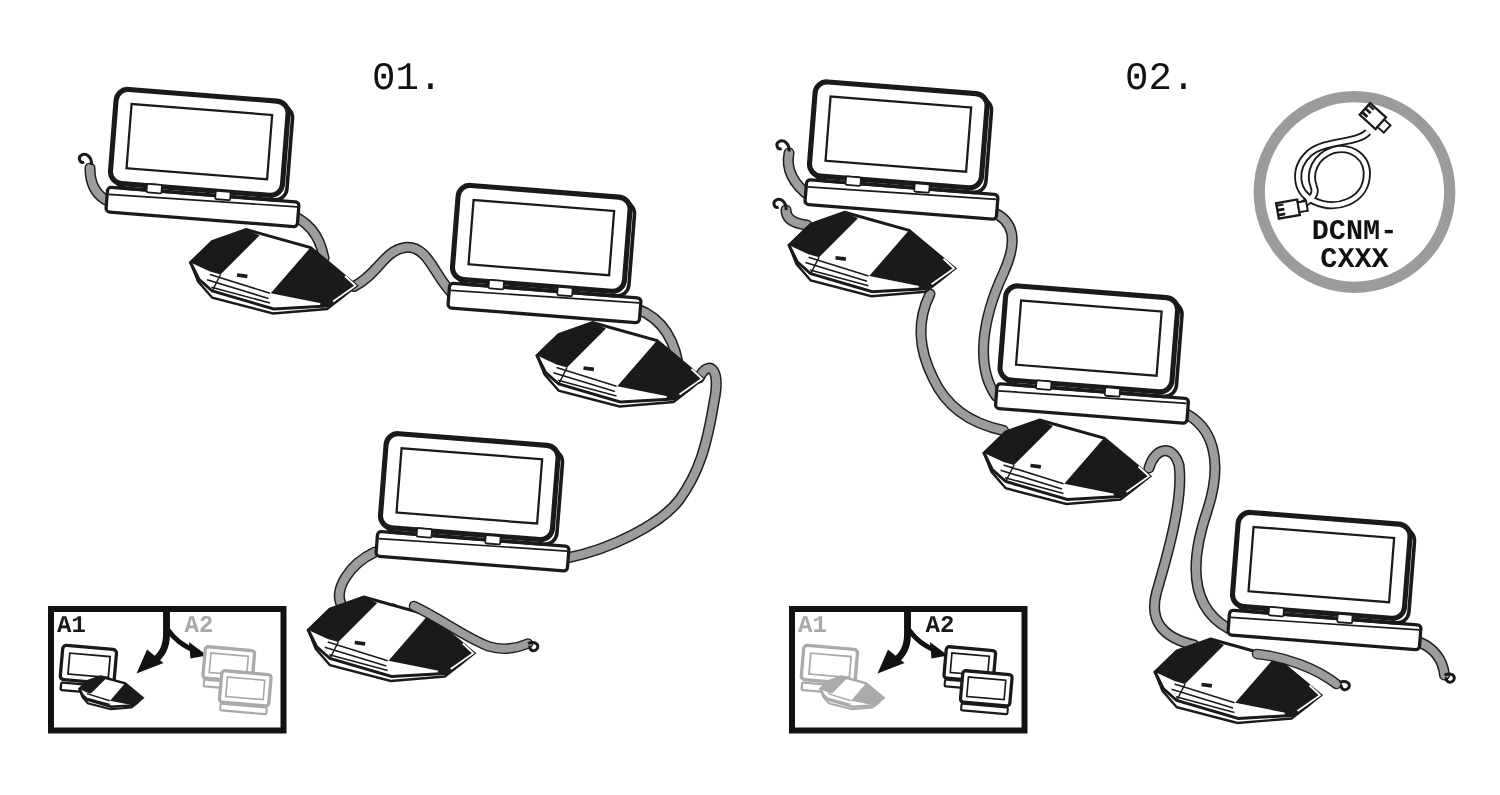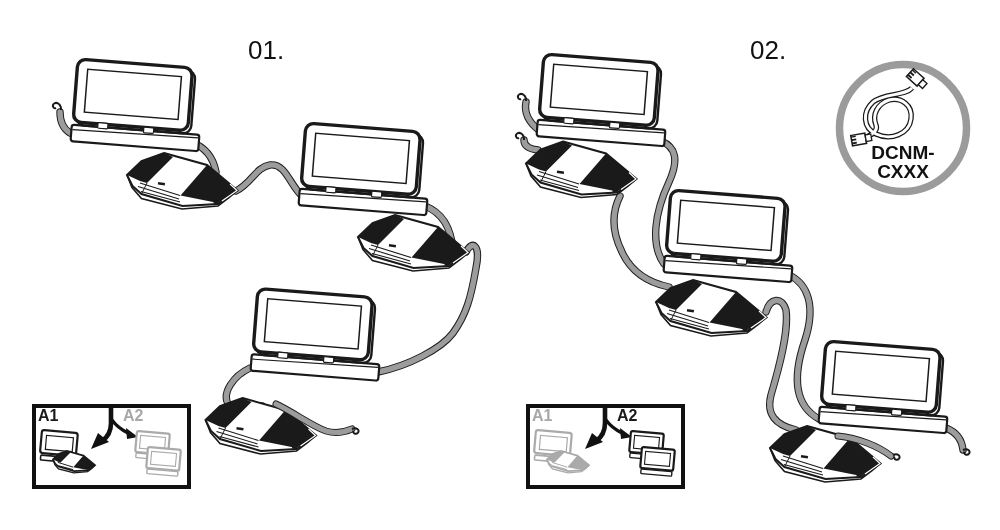--- a/index.html
+++ b/index.html
@@ -1,17 +1,17 @@
 <!DOCTYPE html>
 <html><head>
 <meta charset="utf-8">
 <style>
   html,body{margin:0;padding:0;background:#fff;}
   #stage{position:relative;width:1000px;height:530px;overflow:hidden;background:#fff;
-         font-family:Liberation Sans, sans-serif;}
+         font-family:Liberation Mono, monospace;}
 </style>
 </head>
 <body>
 <div id="stage">
 <svg width="1000" height="530" viewBox="0 0 1000 530" xmlns="http://www.w3.org/2000/svg">
 <defs>
   <g id="sdev">
     <rect x="-1" y="66" width="128" height="16.5" rx="2.5" fill="#fff" stroke="#1a1a1a" stroke-width="2.2"></rect>
     <line x1="0" y1="70.8" x2="126" y2="69.2" stroke="#1a1a1a" stroke-width="1.1"></line>
     <rect x="3.2" y="2.8" width="115" height="63" rx="8" fill="#fff" stroke="#1a1a1a" stroke-width="2.4"></rect>

